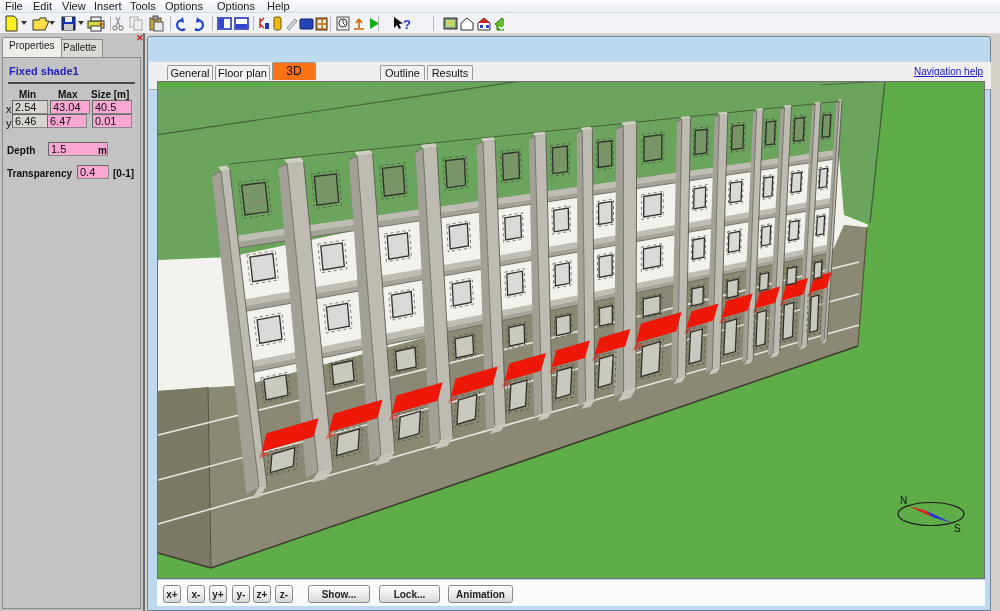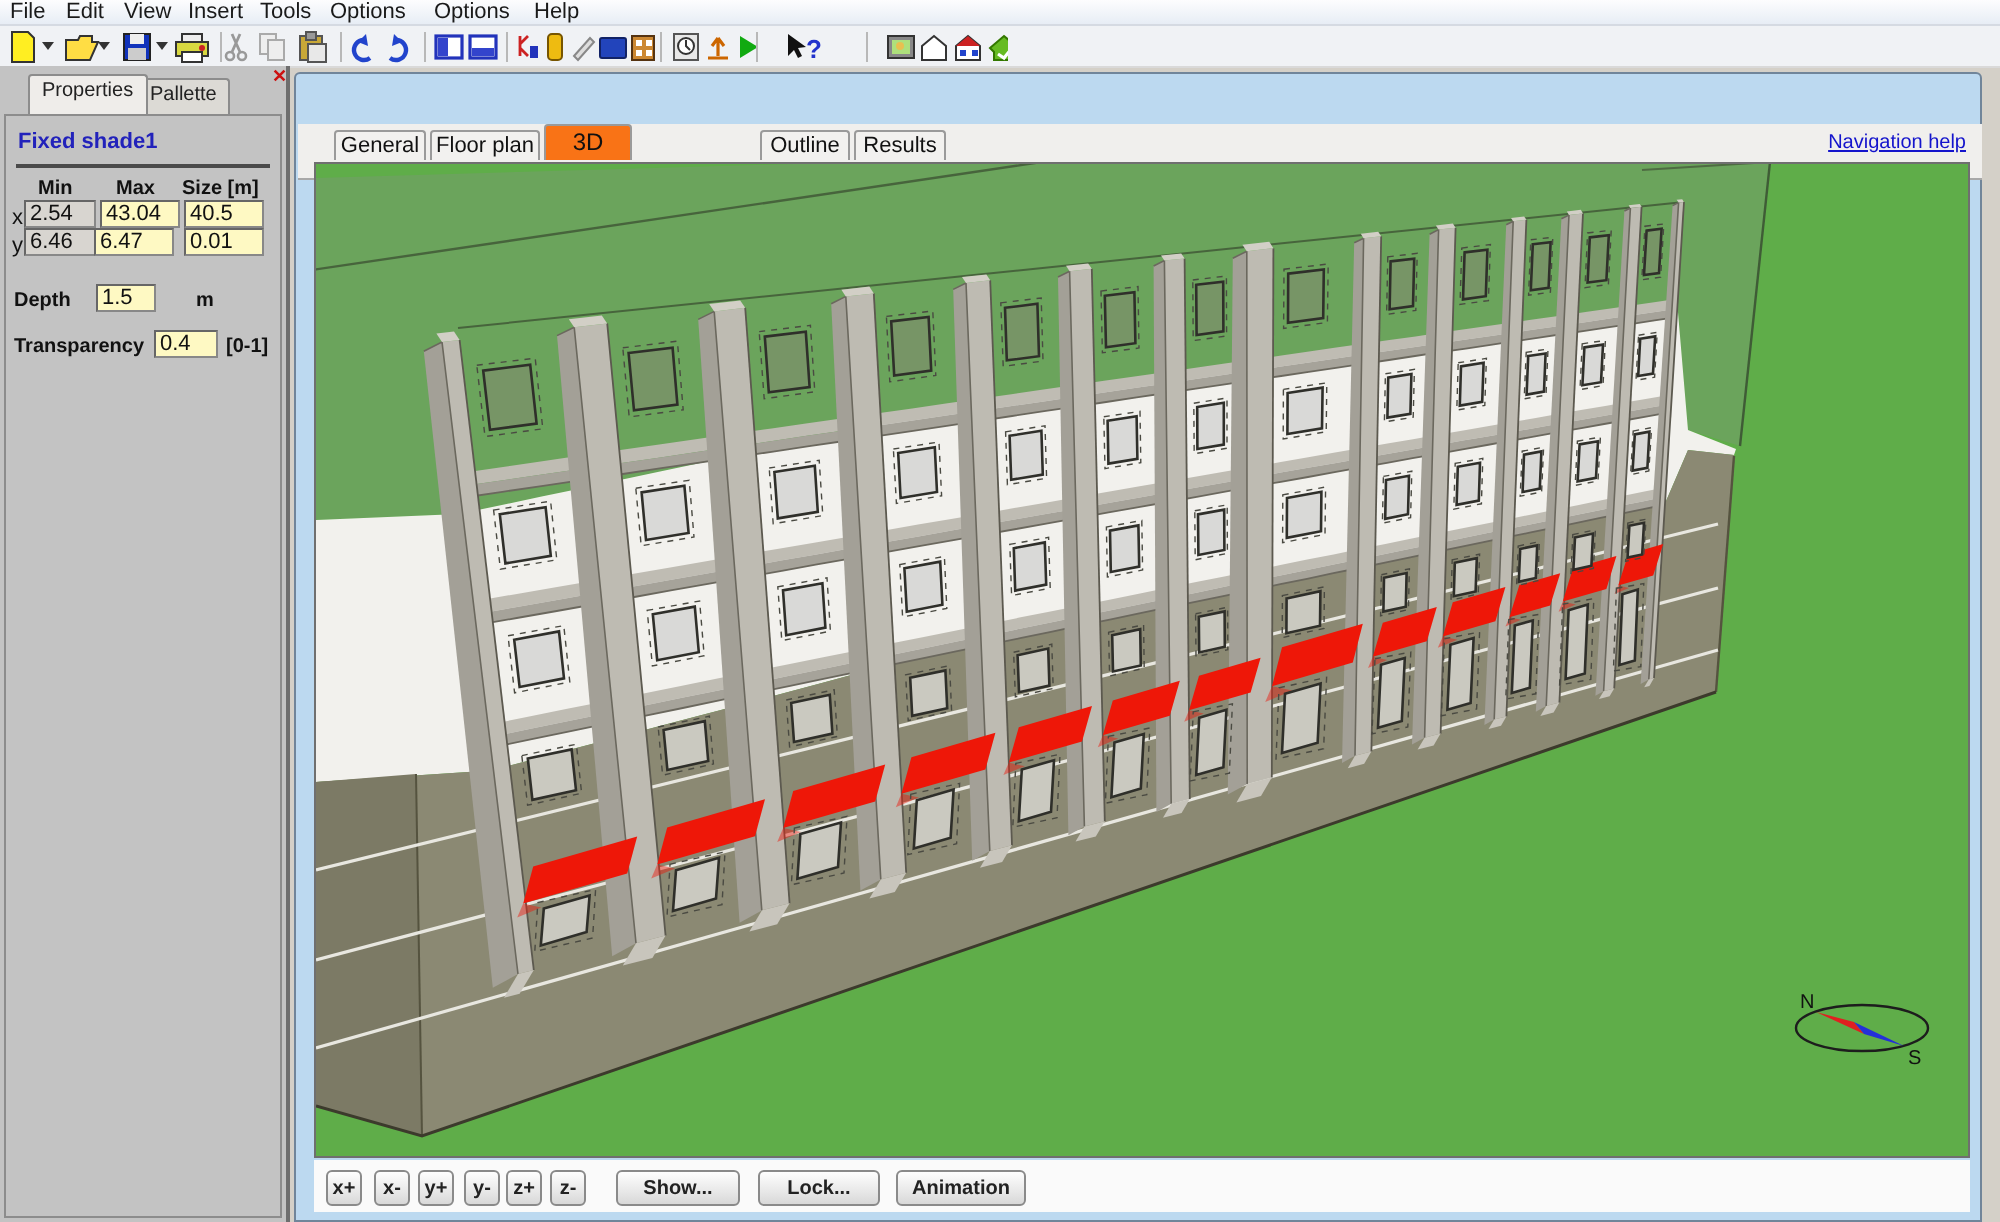--- a/index.html
+++ b/index.html
@@ -21,30 +21,30 @@
 .darr { position:absolute; top:8px; width:0; height:0;
   border-left:3.5px solid transparent; border-right:3.5px solid transparent;
   border-top:4px solid #333; }
 
 
 #lpanel { position:absolute; left:0; top:33px; width:145px; height:578px;
   background:#c3c3c3; border-right:2px solid #6e6e6e; }
 #lx { position:absolute; left:136px; top:0px; color:#cc1111; font-size:9px; font-weight:bold; }
 .ltab { position:absolute; top:4px; background:#dcdad5; border:1px solid #8c8c8c;
   border-bottom:none; font-size:10px; color:#222; padding:2px 6px 3px 6px;
-  border-radius:2px 2px 0 0;margin-left:12px; }
+  border-radius:2px 2px 0 0; }
 #ltab1 { left:2px; background:#efedea; height:20px; z-index:2; }
 #ltab2 { left:56px; top:6px; height:18px; }
 #lbody { position:absolute; left:2px; top:24px; width:139px; height:552px;
   background:#c3c3c3; border:1px solid #8c8c8c; }
 #fixedshade { position:absolute; left:6px; top:7px; color:#2222bb;
   font-weight:bold; font-size:11px; }
 #lhr { position:absolute; left:5px; top:24px; width:127px; height:2px; background:#4a4a4a; }
 .lbl { position:absolute; font-size:10px; font-weight:bold; color:#111; }
-.fld { position:absolute; height:14px; background:#fef9c3; border:1px solid #888;
+.fld { position:absolute; height:14px; background:#f9a8d4; border:1px solid #888;
   border-top-color:#666; border-left-color:#666; font-size:11px; color:#111;
   padding:0 2px; line-height:12px; }
 .fldg { background:#d8d5d0; }
 
 
 #win { position:absolute; left:147px; top:36px; width:844px; height:575px;
   background:#bcd9f0; border:1px solid #70859a; border-radius:3px 3px 0 0; }
 #titlebar { position:absolute; left:0; top:0; width:842px; height:25px;
   background:linear-gradient(#eaf4fc,#d7e9f7 45%,#bdd8ee 46%,#cfe3f4);
   border-radius:3px 3px 0 0; }
@@ -186,21 +186,21 @@
       <div class="lbl" style="left:88px; top:31px;">Size [m]</div>
       <div class="lbl" style="left:3px; top:45px; font-weight:normal; font-size:11px;">x</div>
       <div class="fld fldg" style="left:9px; top:42px; width:36px;">2.54</div>
       <div class="fld" style="left:47px; top:42px; width:40px;">43.04</div>
       <div class="fld" style="left:89px; top:42px; width:40px;">40.5</div>
       <div class="lbl" style="left:3px; top:59px; font-weight:normal; font-size:11px;">y</div>
       <div class="fld fldg" style="left:9px; top:56px; width:36px;">6.46</div>
       <div class="fld" style="left:44px; top:56px; width:40px;">6.47</div>
       <div class="fld" style="left:89px; top:56px; width:40px;">0.01</div>
       <div class="lbl" style="left:4px; top:87px;">Depth</div>
-      <div class="fld" style="left:45px; top:84px; width:30px;">1.5</div>
+      <div class="fld" style="left:45px; top:84px; width:60px;">1.5</div>
       <div class="lbl" style="left:95px; top:87px;">m</div>
       <div class="lbl" style="left:4px; top:110px;">Transparency</div>
       <div class="fld" style="left:74px; top:107px; width:32px;">0.4</div>
       <div class="lbl" style="left:110px; top:110px;">[0-1]</div>
     </div>
   </div>
 
   <div id="win">
     <div id="tabrow">
       <div class="tab" style="left:18px; width:46px;">General</div>

